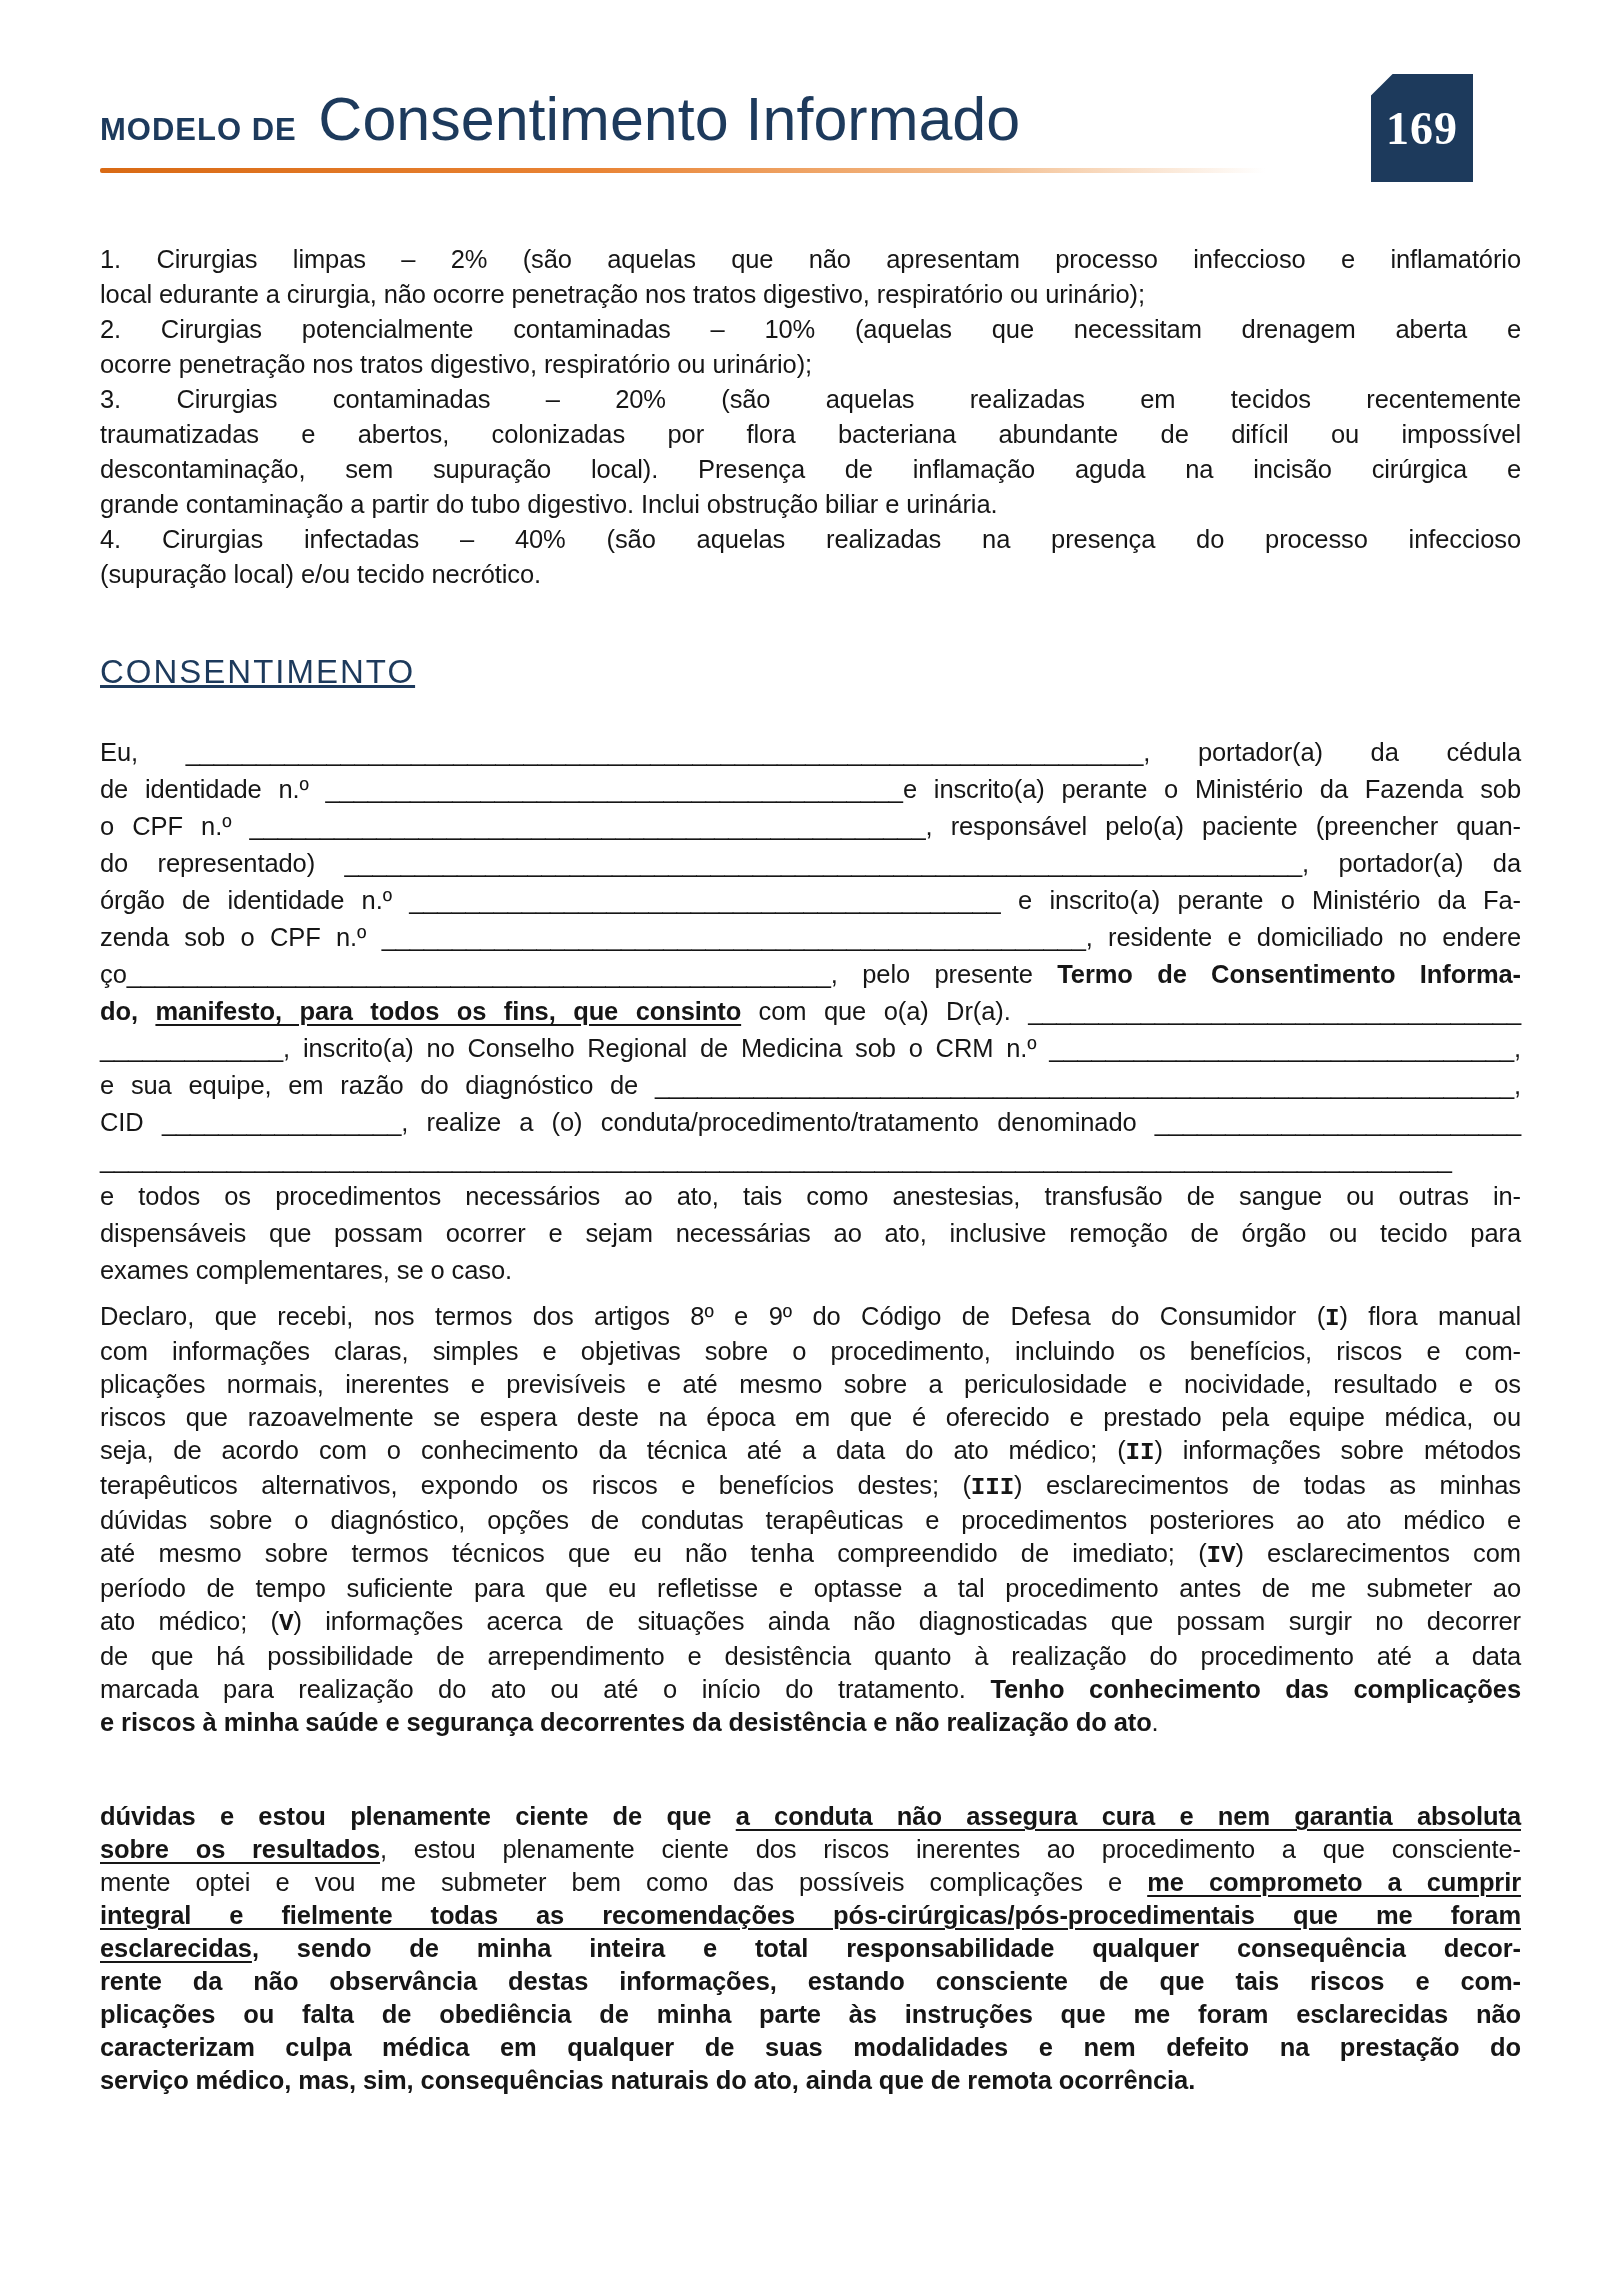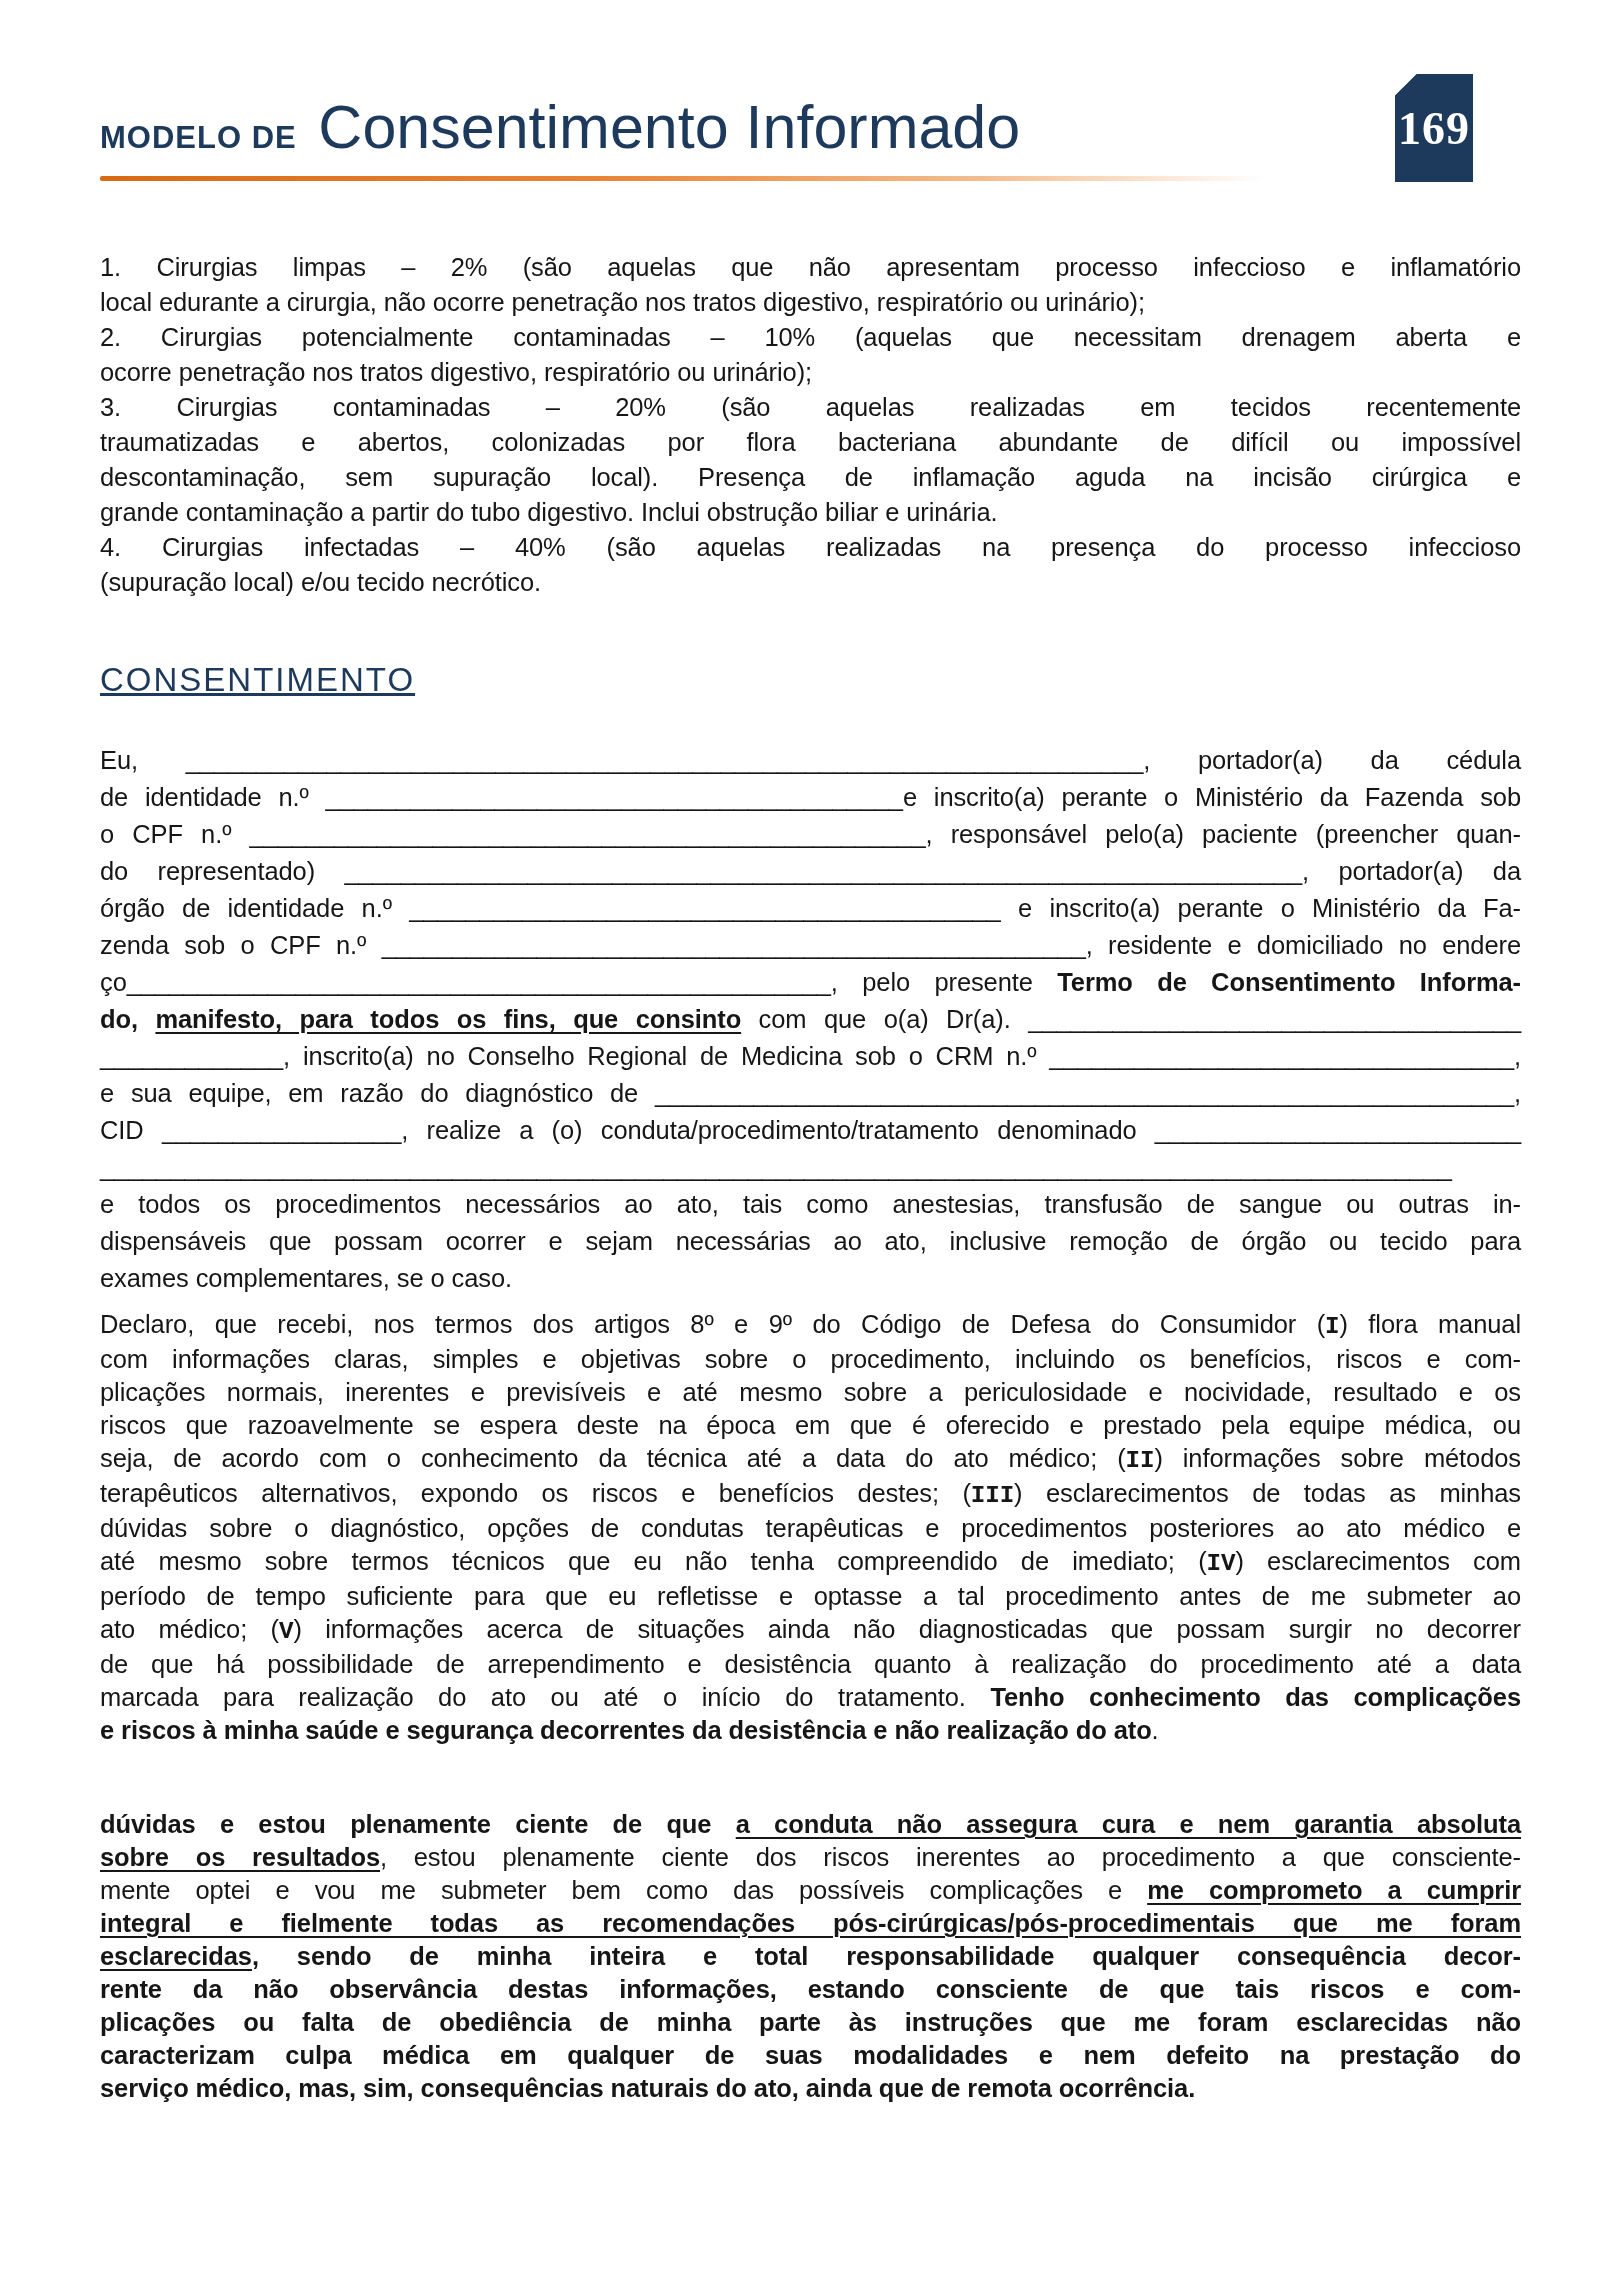--- a/index.html
+++ b/index.html
@@ -11,36 +11,36 @@
   html,body{margin:0;padding:0;background:#e8e8e8;}
   .page{
     width:1621px;height:2293px;
     background:var(--pagebg);
     position:relative;
     font-family:"Liberation Sans",sans-serif;
     color:var(--text);
     overflow:hidden;
     margin:0 auto;
   }
-  .content{padding:8px 100px;}
+  .content{padding:0 100px;}
   
   .hdr{display:flex;align-items:baseline;gap:21.6px;padding-top:84px;}
   .kicker{
     font-size:31px;font-weight:bold;color:var(--navy);letter-spacing:1px;
   }
   .title{
     font-size:61px;font-weight:300;color:var(--navy);letter-spacing:0px;
   }
   .rule{
     height:4.9px;margin-top:13.7px;border-radius:2px;
     background:linear-gradient(to right,#d96a14 0%,#e98435 35%,#f3bd8d 62%,rgba(255,255,255,0) 82%);
   }
   
   .badge{
-    position:absolute;top:74px;right:148px;width:78px;height:108px;
+    position:absolute;top:74px;right:148px;width:102px;height:108px;
     background:var(--navy);
     clip-path:polygon(0 21.6px,21.6px 0,100% 0,100% 100%,0 100%);
     display:flex;align-items:center;justify-content:center;
   }
   .badge span{
     color:#fff;font-family:"Liberation Serif",serif;font-weight:bold;
     font-size:46px;letter-spacing:1px;
   }
   
   .para .line{

